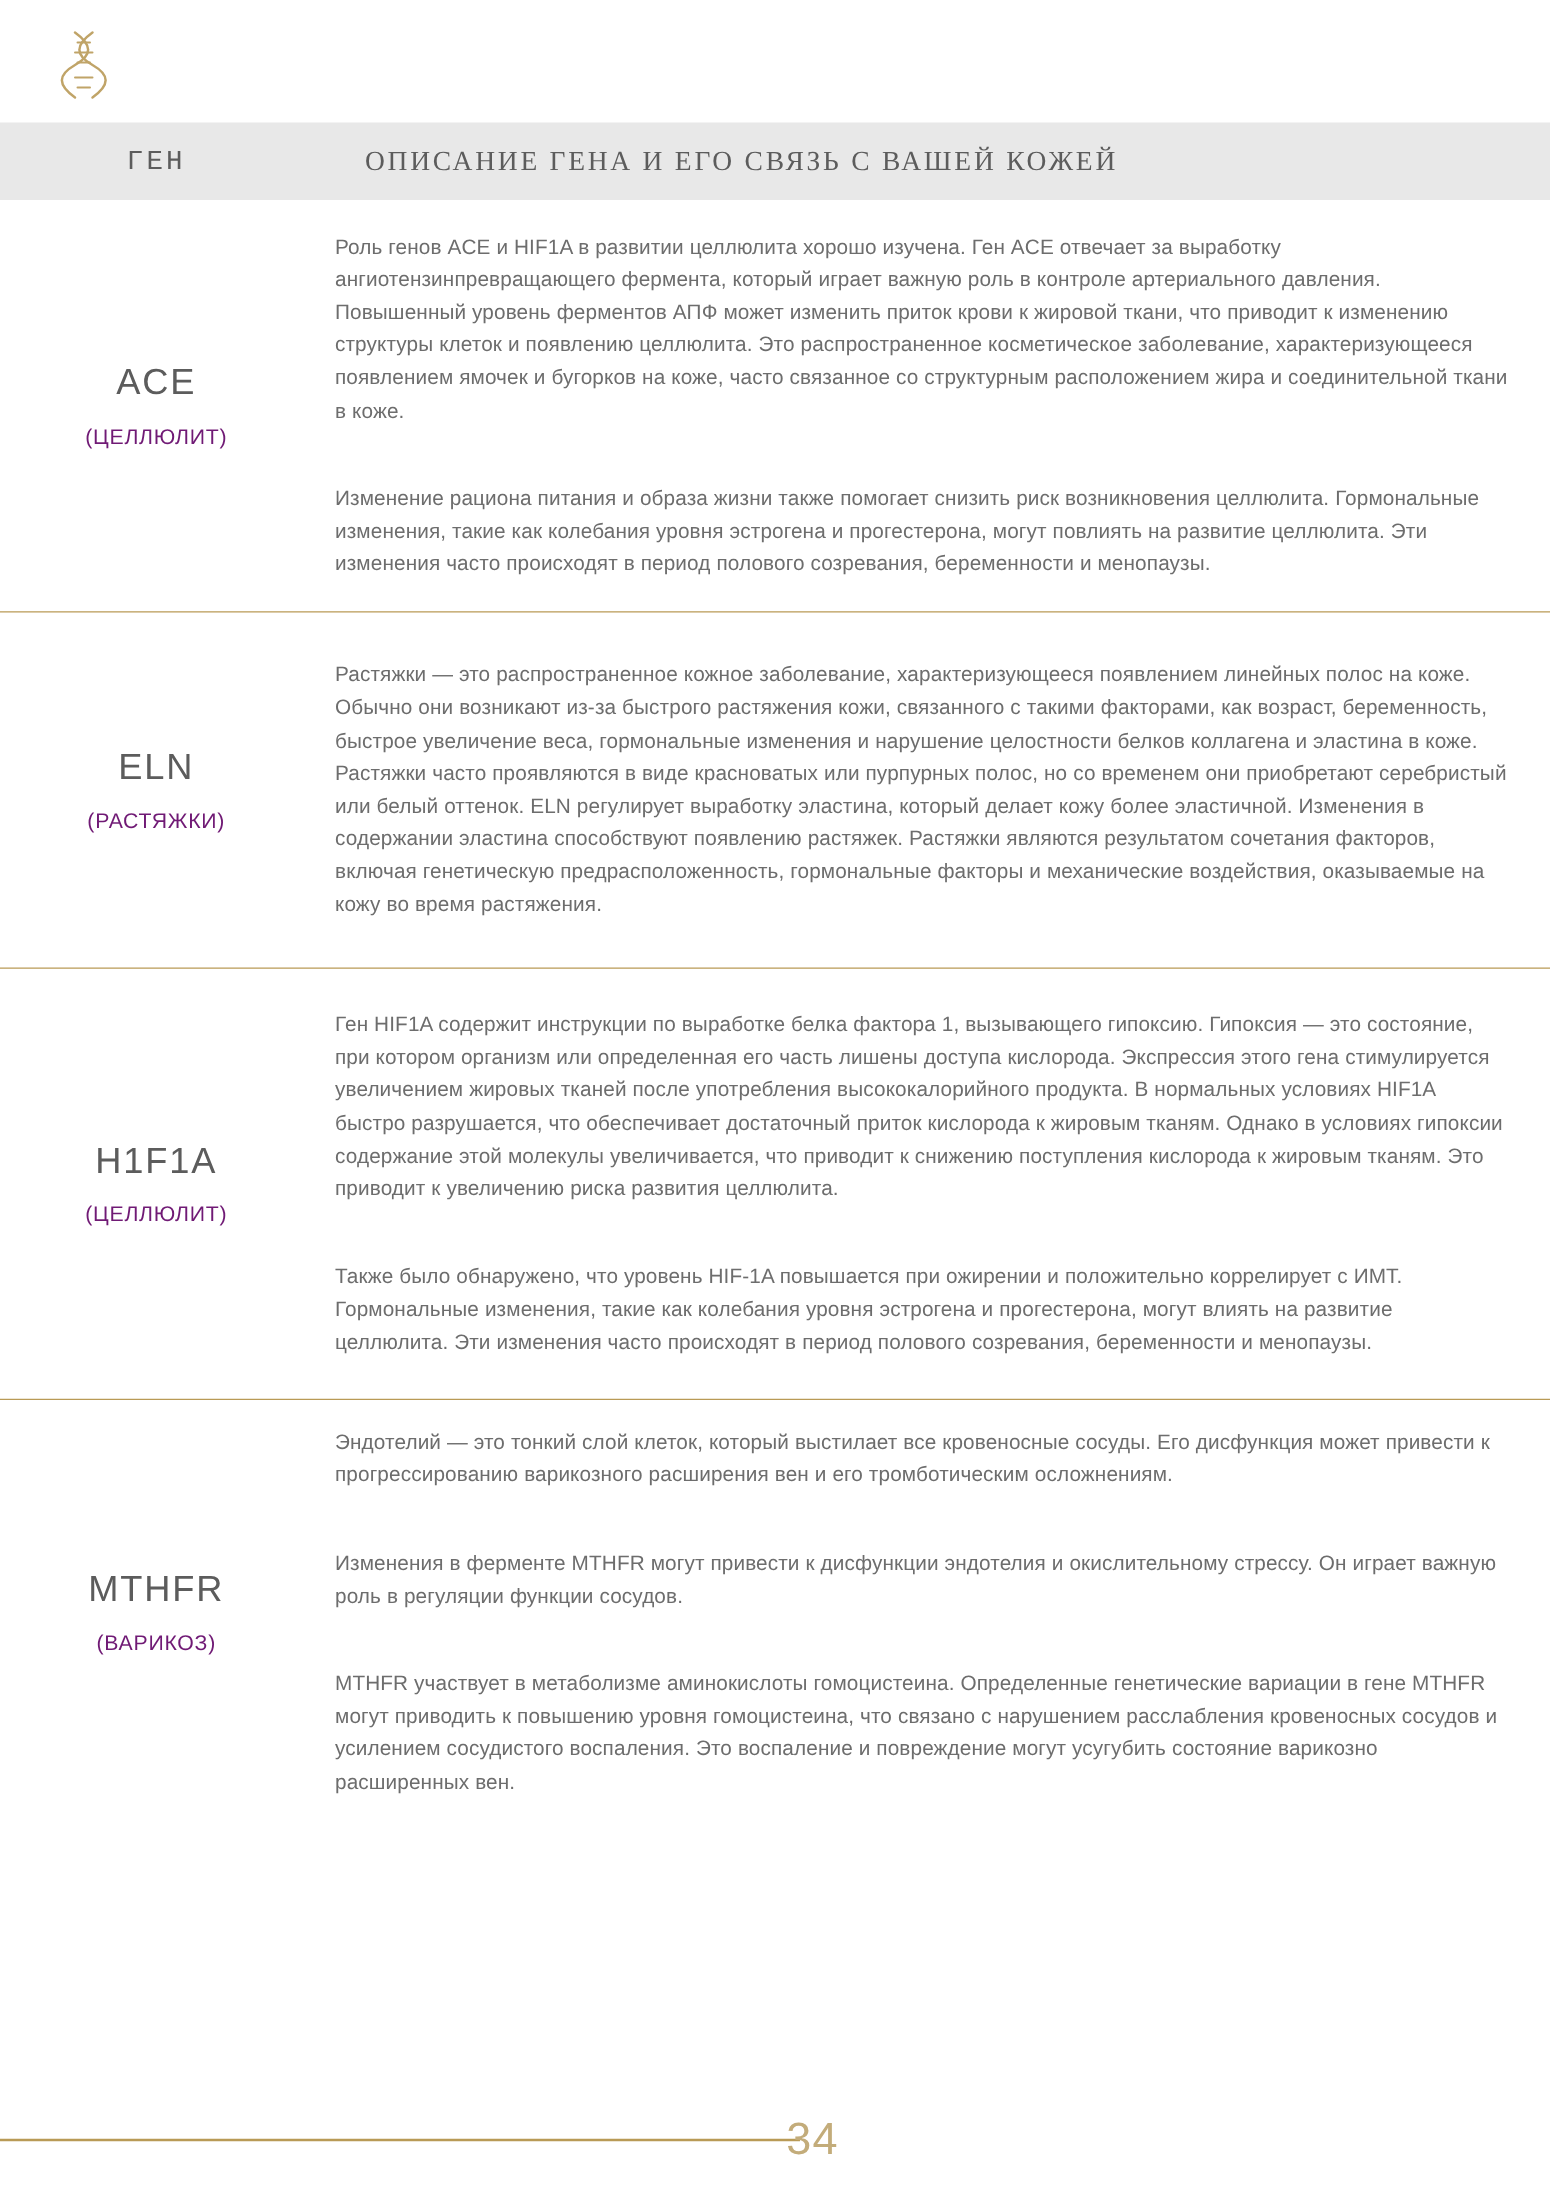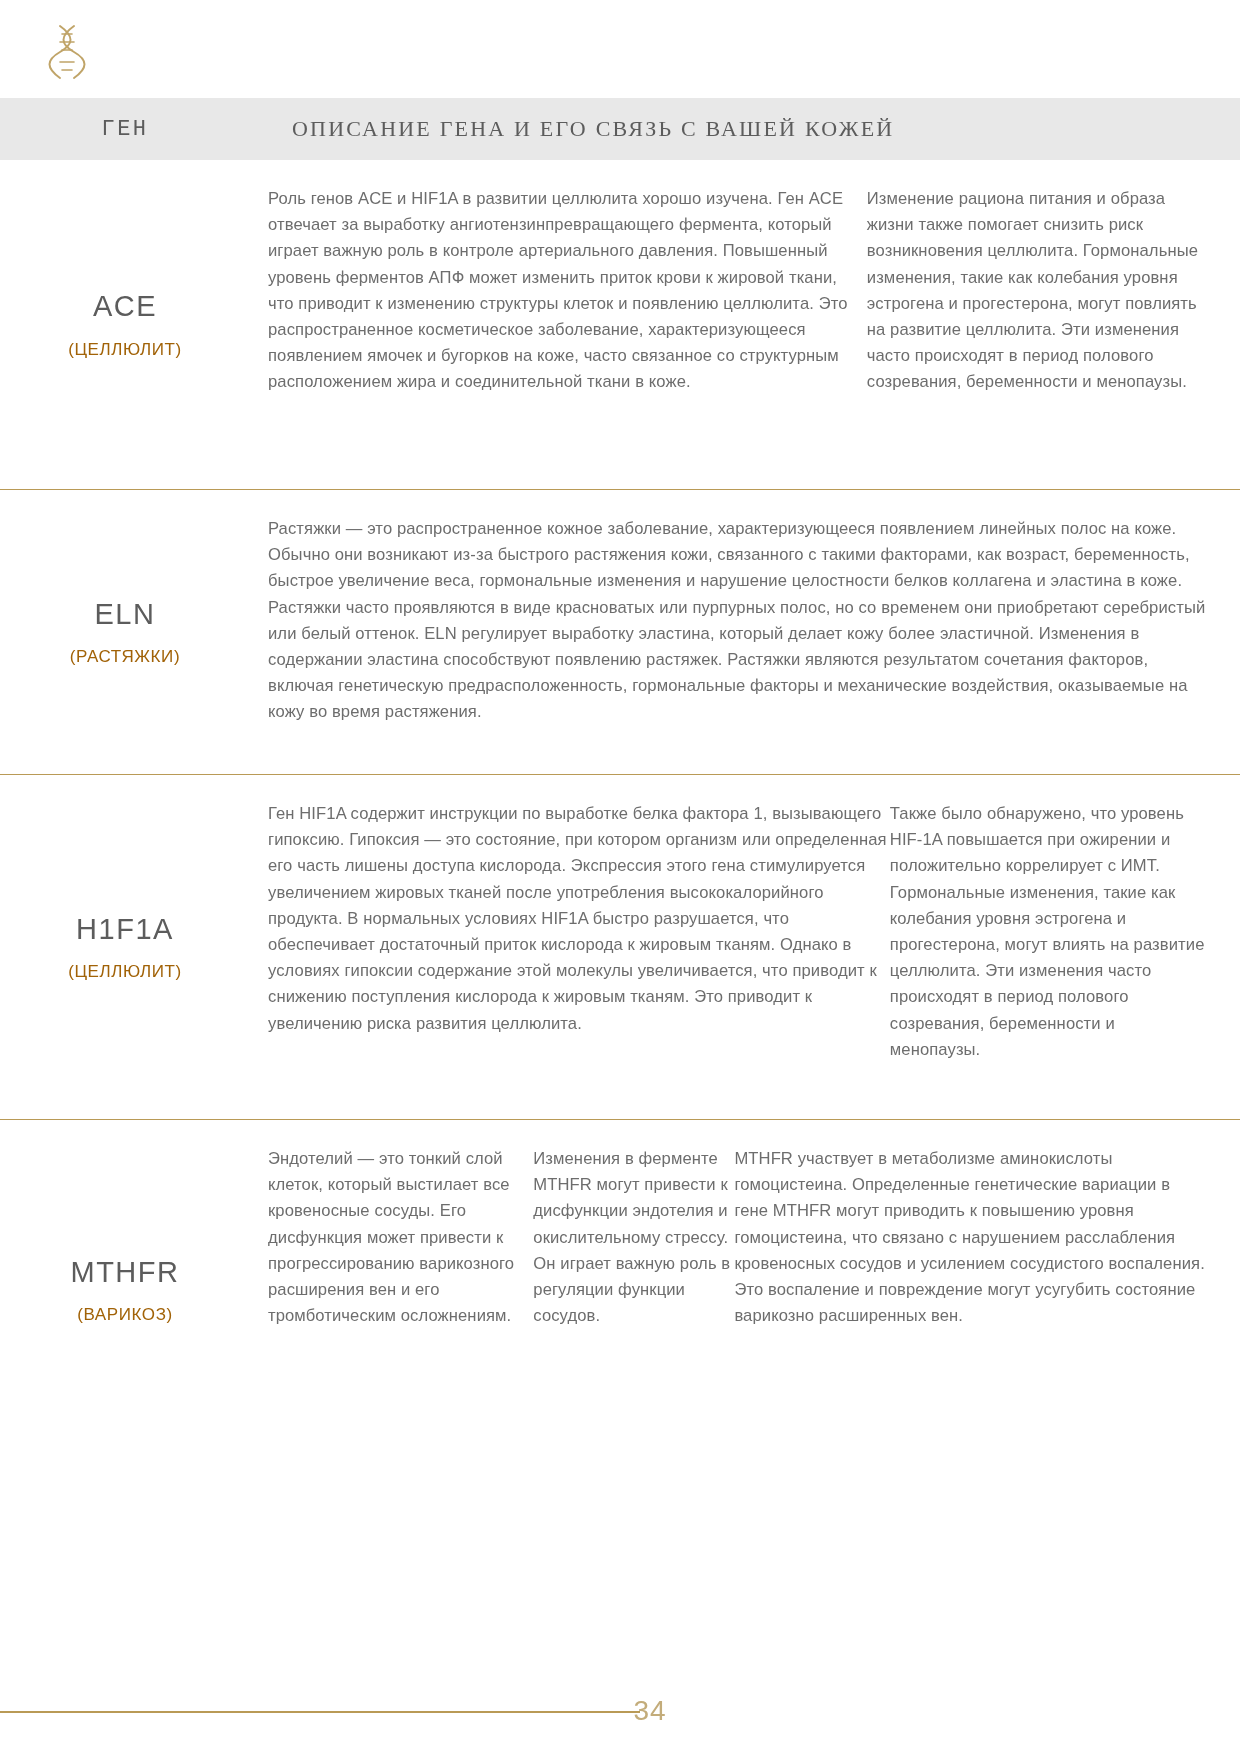--- a/index.html
+++ b/index.html
@@ -88,31 +88,32 @@
   .gene-name {
     font-size: 29px;
     letter-spacing: 1.5px;
     color: #5c5c5c;
     font-weight: 400;
     line-height: 1.2;
   }
   .gene-sub {
     font-size: 17px;
     letter-spacing: 0.6px;
-    color: #a16207;
+    color: #701a75;
     margin-top: 16px;
     font-weight: 400;
   }
   .desc-cell {
     flex: 1;
     box-sizing: border-box;
     padding: 26px 34px 26px 18px;
     display: flex;
-    flex-direction: row;
+    flex-direction: column;
     justify-content: center;
+    gap: 22px;
   }
   .desc-cell p {
     margin: 0 0 22px 0;
     font-size: 16.6px;
     line-height: 1.58;
     color: #6d6d6d;
     letter-spacing: 0.1px;
   }
   .desc-cell p:last-child {
     margin-bottom: 0;
@@ -135,21 +136,21 @@
   .footer-rule {
     position: absolute;
     left: 0;
     top: 50%;
     width: 640px;
     height: 1.5px;
     background: #b99a56;
   }
   .page-num {
     position: relative;
-    font-size: 28px;
+    font-size: 36px;
     color: #c3ac7a;
     letter-spacing: 1px;
     padding-left: 60px;
   }
 </style>
 </head>
 <body>
 
 <div class="page">
 

